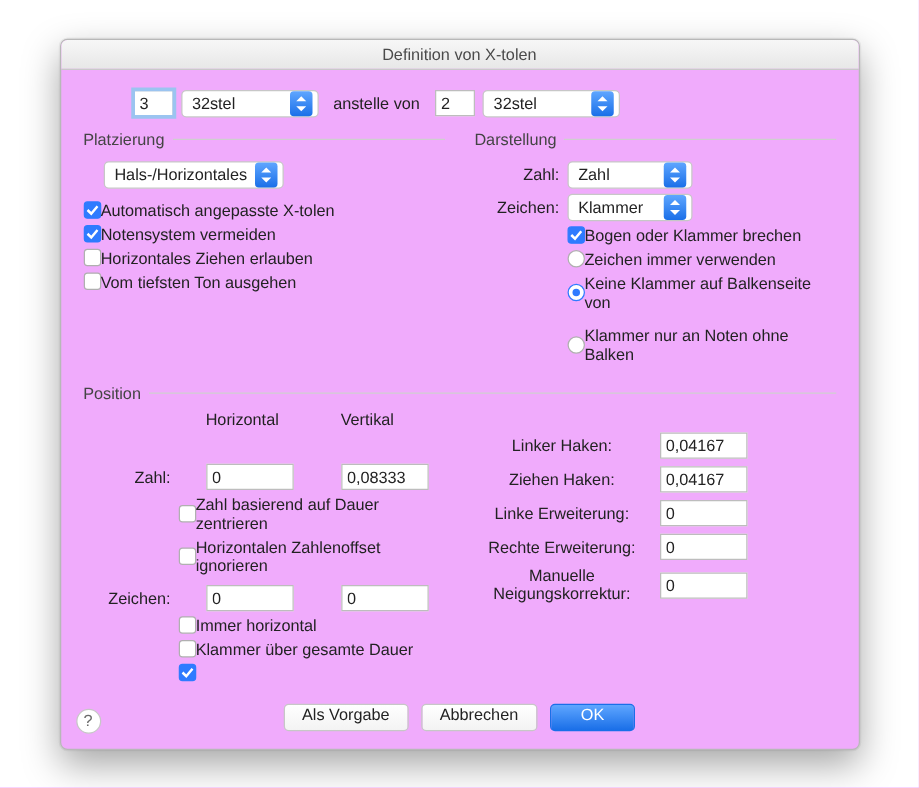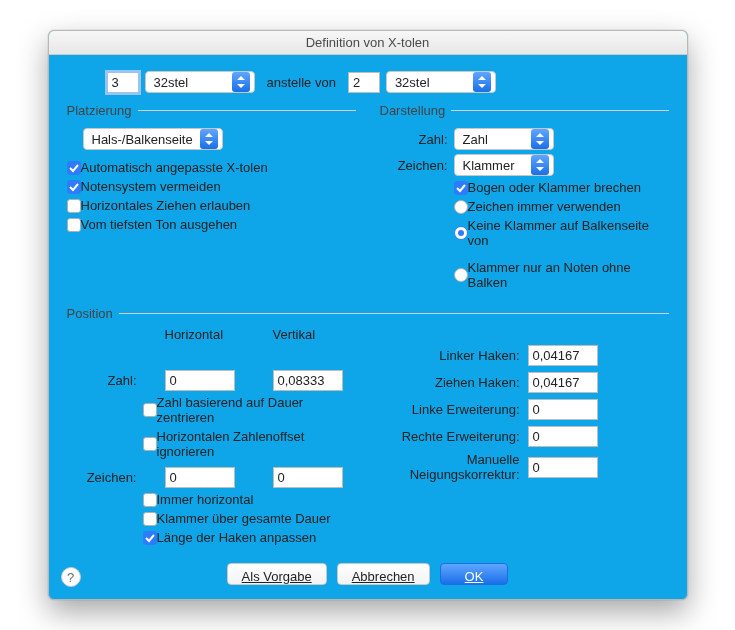--- a/index.html
+++ b/index.html
@@ -6,21 +6,21 @@
   html, body { margin:0; padding:0; }
   body {
     width:735px; height:630px;
     background:#fff;
     font-family: -apple-system, "Helvetica Neue", Arial, sans-serif;
     font-size:13px; color:#222;
     display:flex; align-items:center; justify-content:center;
   }
   .window {
     width:640px;
-    background:#0ea5e9;
+    background:#f0abfc;
     border:1px solid #b8b8b8; border-radius:6px;
     box-shadow:0 12px 30px rgba(0,0,0,.35), 0 0 0 1px rgba(0,0,0,.05);
     overflow:hidden;
   }
   .titlebar {
     height:24px; line-height:24px; text-align:center;
     font-size:13px; color:#4a4a4a;
     background:linear-gradient(#f7f7f7,#e7e7e7);
     border-bottom:1px solid #c9c9c9;
   }
@@ -70,27 +70,27 @@
   legend { padding:0 6px 0 0; color:#444; font-size:13px;}
 
   .cols { display:flex; gap:24px; }
   .col { flex:1; }
   .lbl-right { text-align:right; }
   .w-num { width:70px; }
   .w-num-sm { width:70px; }
 
   .pos-grid { display:grid; grid-template-columns:70px 80px 80px; column-gap:6px; row-gap:3px; align-items:center;gap:28px;}
   .pos-right { display:grid; grid-template-columns:140px 70px; column-gap:8px; row-gap:6px; align-items:center;}
-  .pos-right .lab{ text-align:right; }
+  .pos-right .lab{ text-align:center; }
 
   .buttons { display:flex; justify-content:center; gap:10px; margin-top:14px;}
   .btn {
     height:22px; padding:0 14px; border:1px solid #c7c7c7; border-radius:4px;
     background:linear-gradient(#fff,#f3f3f3); font-size:13px; color:#222;
-    display:inline-flex; align-items:flex-end;text-decoration:underline;
+    display:inline-flex; align-items:flex-start;
   }
   .btn.primary{
     background:linear-gradient(#5fa6ff,#1a6fe8); border-color:#1a6fe8; color:#fff; padding:0 24px;
   }
   .help {
     position:absolute; left:12px; bottom:12px; width:20px; height:20px;
     border:1px solid #c7c7c7; border-radius:50%; background:#fff;
     display:flex; align-items:center; justify-content:center; color:#6a6a6a; font-size:13px;
   }
   .indent { margin-left:16px; }
@@ -117,21 +117,21 @@
           <span class="cap"></span>
       </div>
     </div>
 
     <div class="cols">
       <div class="col">
         <fieldset>
           <legend>Platzierung</legend>
           <div class="indent">
             <div class="select" style="min-width:140px; margin:4px 0 6px 0;">
-              <span class="txt">Hals-/Balkenseite</span>
+              <span class="txt">Hals-/Horizontales</span>
                 <span class="cap"></span>
             </div>
           </div>
           <div class="chk on">
               <span class="box">
                 <svg viewBox="0 0 10 10">
                   <polyline points="1,5 4,8 9,2" fill="none" stroke="#fff" stroke-width="2"></polyline>
                 </svg>
               </span>
               <span>Automatisch angepasste X-tolen</span>
@@ -234,21 +234,20 @@
             <div class="chk">
                 <span class="box"></span>
                 <span>Klammer über gesamte Dauer</span>
               </div>
             <div class="chk on">
                 <span class="box">
                   <svg viewBox="0 0 10 10">
                     <polyline points="1,5 4,8 9,2" fill="none" stroke="#fff" stroke-width="2"></polyline>
                   </svg>
                 </span>
-                <span>Länge der Haken anpassen</span>
               </div>
           </div>
         </div>
 
         <div class="col" style="padding-top:18px">
           <div class="pos-right">
             <span class="lab">Linker Haken:</span>
             <input class="input w-num-sm" value="0,04167" style="">
             <span class="lab">Ziehen Haken:</span>
             <input class="input w-num-sm" value="0,04167" style="">

